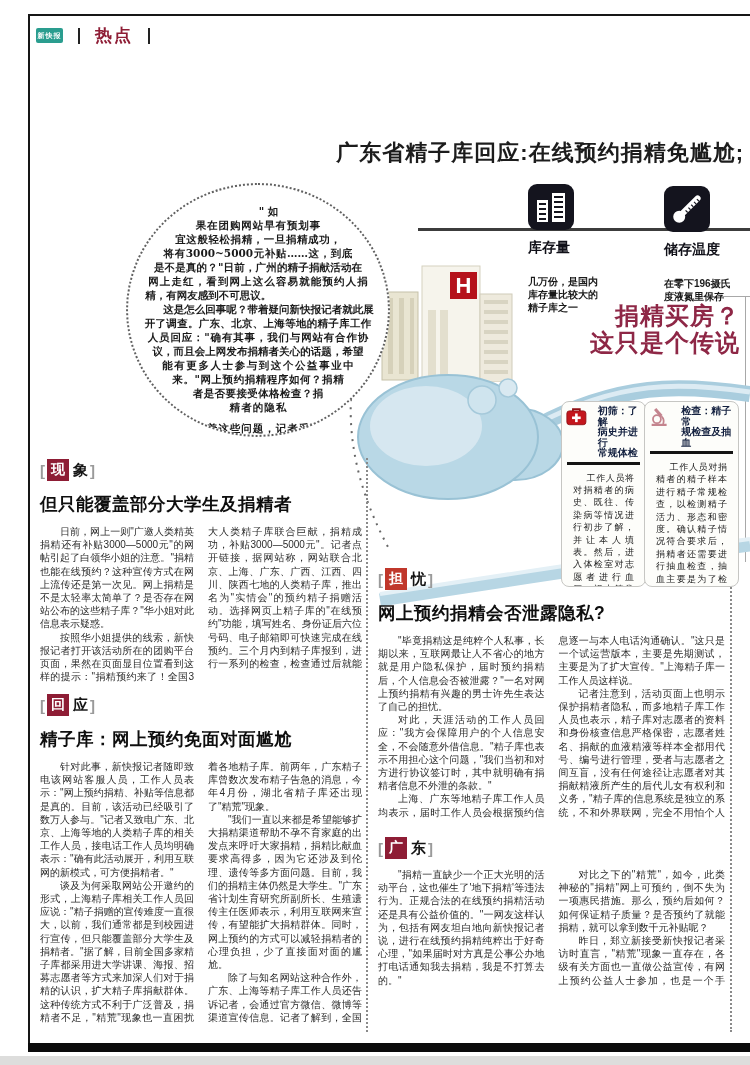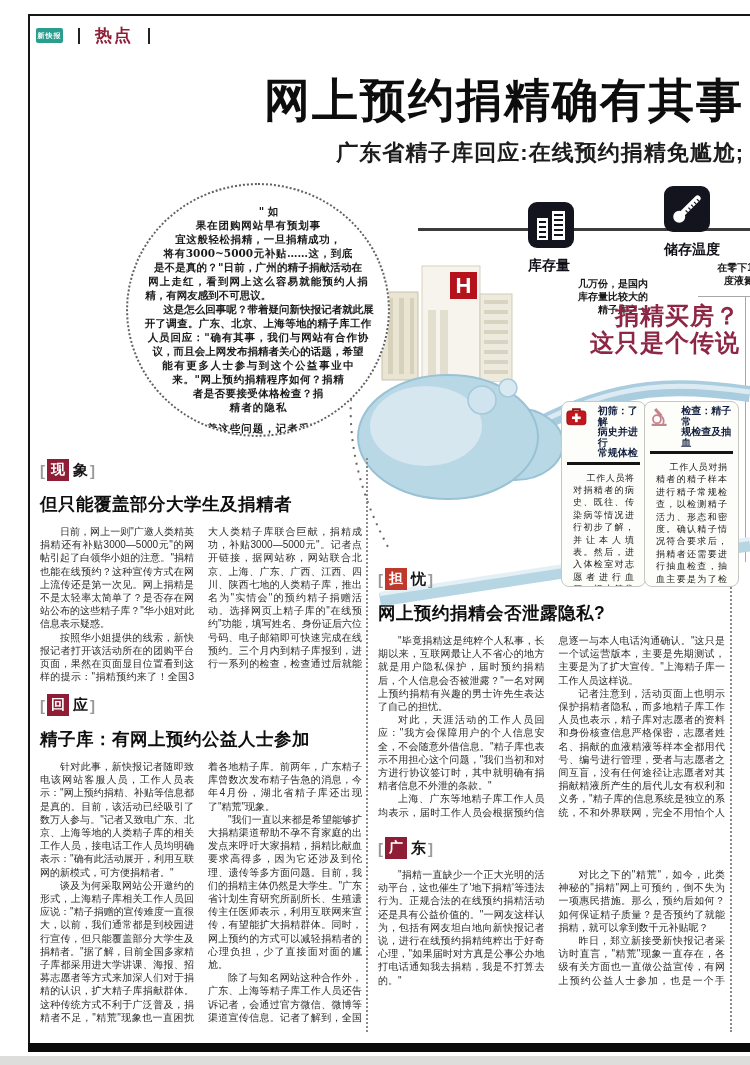--- a/index.html
+++ b/index.html
@@ -32,25 +32,25 @@
      shape-outside:polygon(100% 0,0 0,45% 6%,72% 16%,90% 30%,98% 50%,90% 70%,72% 84%,45% 94%,0 100%,100% 100%);}
   .bubble-text{font-family:"DejaVu Serif","Liberation Serif",serif;font-size:10.5px;line-height:14px;
                text-align:justify;color:#1a1a1a;font-weight:bold;}
   .bubble-text p{margin:0;text-indent:2em;}
 
   .credits{position:absolute;left:148px;top:430px;font-size:12px;font-weight:bold;color:#222;z-index:3;}
 
   
   .stat-rule{position:absolute;left:418px;top:228px;width:332px;height:3px;background:#3c3c3c;z-index:2;}
   .stat{position:absolute;width:120px;z-index:3;}
-  .stat-1{left:528px;top:202px;}
+  .stat-1{left:528px;top:184px;}
   .stat-2{left:664px;top:186px;}
   .stat .icon{width:46px;height:46px;}
   .stat-label{margin-top:5px;font-size:14px;font-weight:900;color:#101018;}
-  .stat-desc{margin-top:2px;font-size:10px;line-height:13px;font-weight:bold;color:#1a1a1a;text-align:right;}
+  .stat-desc{margin-top:18px;font-size:10px;line-height:13px;font-weight:bold;color:#1a1a1a;}
 
   
   .teaser{position:absolute;right:10px;top:302px;text-align:right;z-index:4;}
   .teaser div{font-size:24px;font-weight:900;color:#8e2746;line-height:27px;letter-spacing:1px;}
   .panel-vline{position:absolute;left:745px;top:296px;width:1px;height:266px;background:#a8a8a8;z-index:1;}
   .panel-hline{position:absolute;left:698px;top:296px;width:52px;height:1px;background:#a8a8a8;z-index:1;}
 
   
   .buildings{position:absolute;left:372px;top:250px;z-index:1;}
   .sperm{position:absolute;left:330px;top:332px;z-index:2;}
@@ -97,21 +97,20 @@
   <div class="frame-top"></div>
   <div class="frame-left"></div>
 
   <div class="kicker">
     <span class="badge" id="badge" style="background: rgb(42, 157, 143);">新快报</span>
     <span class="vbar"></span>
     <span class="kicker-label">热点</span>
     <span class="vbar"></span>
   </div>
 
-  <div class="main-title">网上预约捐精确有其事</div>
   <div class="sub-title">广东省精子库回应:在线预约捐精免尴尬;</div>
 
   <svg class="buildings" width="170" height="132" viewBox="0 0 170 132">
     <rect x="10" y="42" width="36" height="88" fill="#e9e5d2" stroke="#c6c1a9" stroke-width="1"></rect>
     <rect x="16" y="48" width="5" height="76" fill="#d6d1ba"></rect>
     <rect x="27" y="48" width="5" height="76" fill="#d6d1ba"></rect>
     <rect x="38" y="48" width="4" height="76" fill="#d6d1ba"></rect>
     <rect x="50" y="16" width="58" height="114" fill="#f6f4ec" stroke="#d5d1bf" stroke-width="1"></rect>
     <rect x="56" y="60" width="8" height="70" fill="#e3dfce"></rect>
     <rect x="68" y="60" width="8" height="70" fill="#e3dfce"></rect>
@@ -253,21 +252,21 @@
       </div>
   </div>
 
   <div class="section sec-2">
     <div class="marker">
       <span class="br">[</span>
       <span class="sq" style="background: rgb(142, 29, 53);">回</span>
       <span class="rest">应</span>
       <span class="br">]</span>
     </div>
-    <div class="headline">精子库：有网上预约公益人士参加</div>
+    <div class="headline">精子库：网上预约免面对面尴尬</div>
     <div class="sec-body">
         <p>针对此事，新快报记者随即致电该网站客服人员，工作人员表示："网上预约捐精、补贴等信息都是真的。目前，该活动已经吸引了数万人参与。"记者又致电广东、北京、上海等地的人类精子库的相关工作人员，接电话工作人员均明确表示："确有此活动展开，利用互联网的新模式，可方便捐精者。"</p>
         <p>谈及为何采取网站公开邀约的形式，上海精子库相关工作人员回应说："精子捐赠的宣传难度一直很大，以前，我们通常都是到校园进行宣传，但只能覆盖部分大学生及捐精者。"据了解，目前全国多家精子库都采用进大学讲课、海报、招募志愿者等方式来加深人们对于捐精的认识，扩大精子库捐献群体。这种传统方式不利于广泛普及，捐精者不足，"精荒"现象也一直困扰着各地精子库。前两年，广东精子库曾数次发布精子告急的消息，今年4月份，湖北省精子库还出现了"精荒"现象。</p>
         <p>"我们一直以来都是希望能够扩大捐精渠道帮助不孕不育家庭的出发点来呼吁大家捐精，捐精比献血要求高得多，因为它还涉及到伦理、遗传等多方面问题。目前，我们的捐精主体仍然是大学生。"广东省计划生育研究所副所长、生殖遗传主任医师表示，利用互联网来宣传，有望能扩大捐精群体。同时，网上预约的方式可以减轻捐精者的心理负担，少了直接面对面的尴尬。</p>
         <p>除了与知名网站这种合作外，广东、上海等精子库工作人员还告诉记者，会通过官方微信、微博等渠道宣传信息。记者了解到，全国17家精子库目前都开设有官方网站，而北上广等地还积极开设微博、微信、博客等新媒体平台，在上发布捐精信息以及进行预约等活动。</p>
       </div>
   </div>
 
   <div class="section sec-3">
     <div class="marker">

